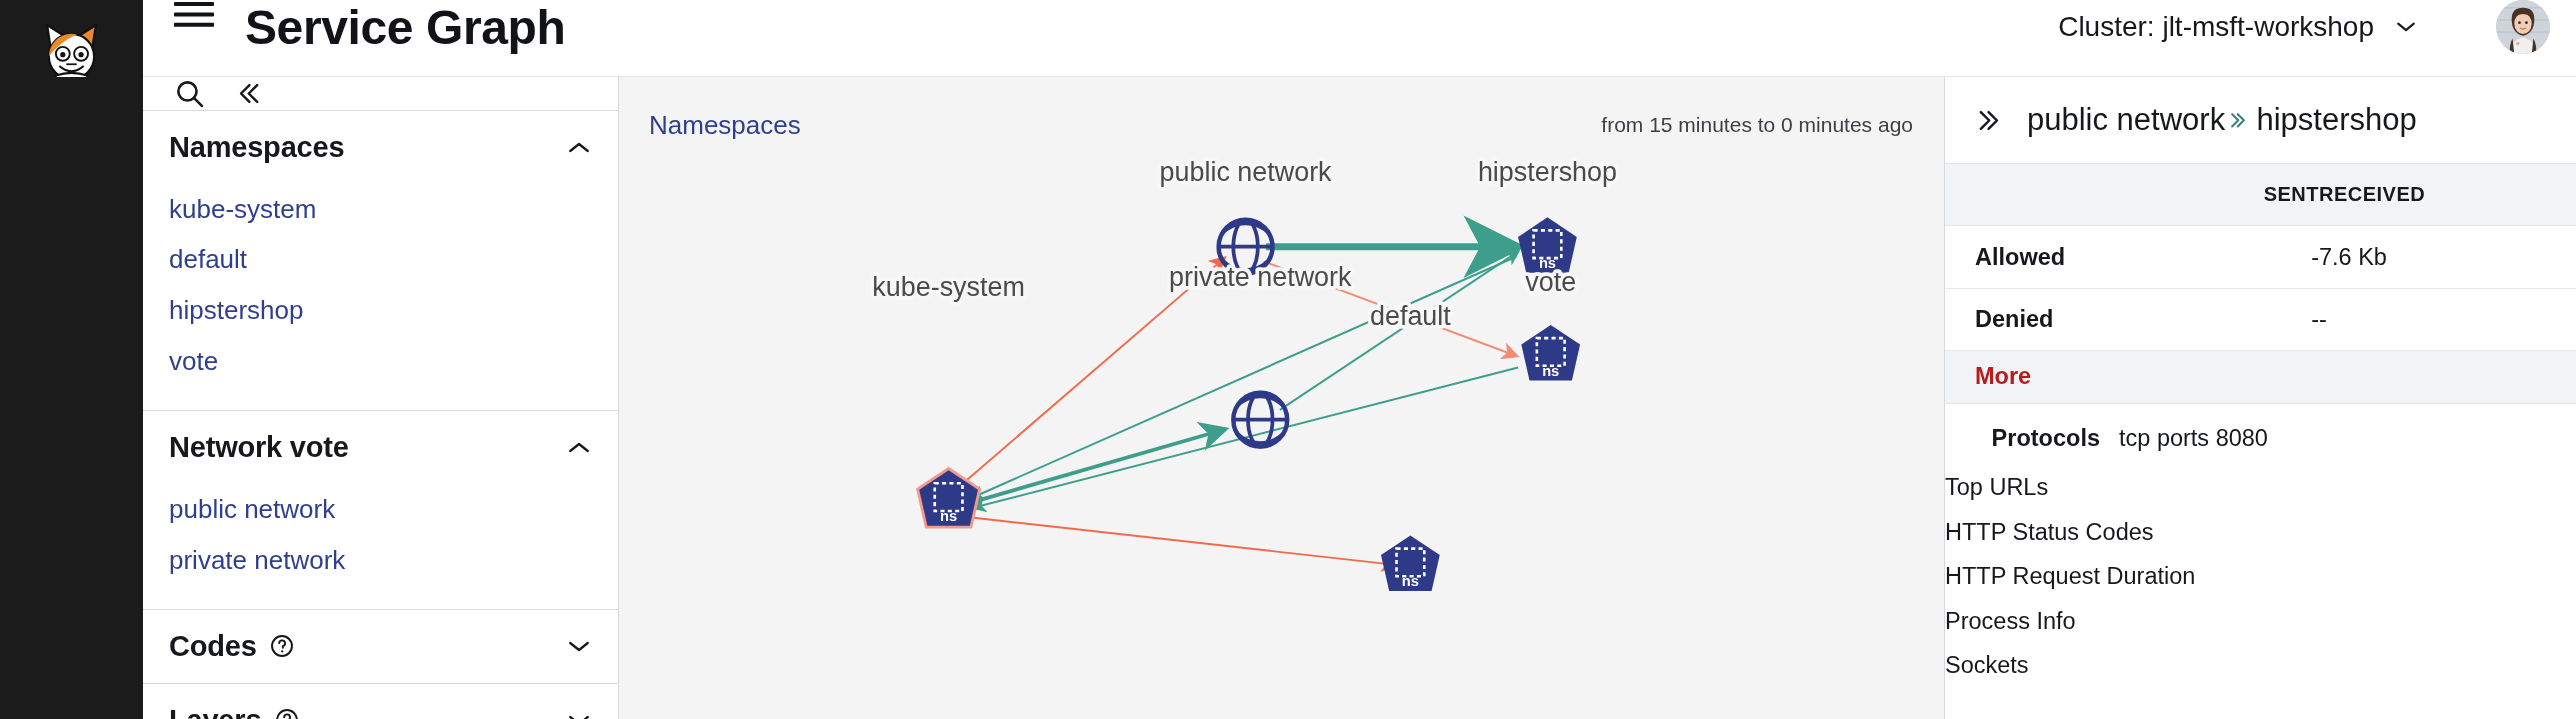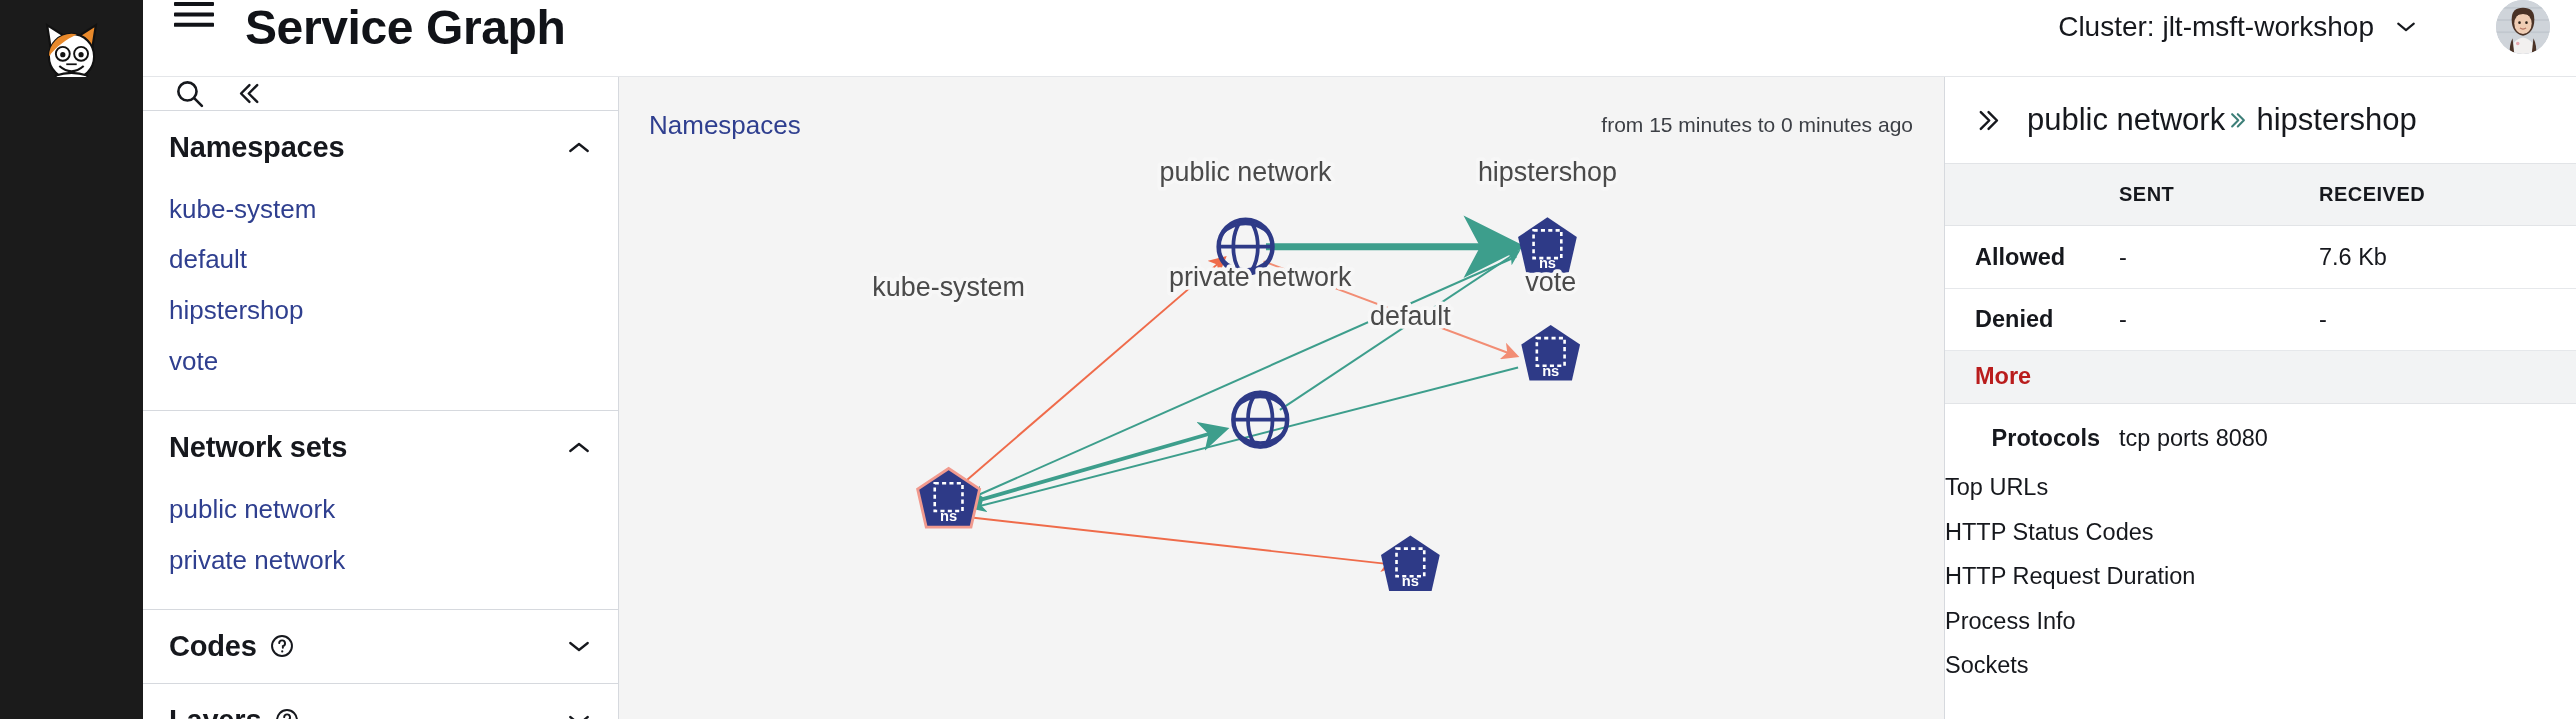--- a/index.html
+++ b/index.html
@@ -91,21 +91,21 @@
   }
   .rp-back{display:flex;align-items:center;cursor:pointer;margin-right:21px;}
   .rp-title{font-size:31px;color:#16181d;display:flex;align-items:center;}
   .rp-sep{display:inline-flex;align-items:center;margin:0 5.2px 0 1.7px;}
   .rp-tablehead{
     background:#f2f3f4;display:flex;height:68px;align-items:center;
     font-size:20px;font-weight:bold;color:#16181d;letter-spacing:0.5px;
     border-top:0.9px solid #e2e4e7;border-bottom:0.9px solid #e2e4e7;
   }
   .c1{width:174px;flex:0 0 174px;padding-left:30px;box-sizing:border-box;}
-  .c2{width:200px;flex:0 0 200px;text-align:left;}
+  .c2{width:200px;flex:0 0 200px;text-align:right;}
   .c3{flex:1;text-align:left;padding-right:35px;box-sizing:border-box;}
   .rp-row{
     display:flex;height:68px;align-items:center;font-size:23.5px;color:#16181d;
     border-bottom:0.9px solid #e6e8eb;
   }
   .rp-row .c1{font-weight:bold;}
   .rp-sectionhead{
     background:#f2f3f4;height:59px;display:flex;align-items:center;
     font-size:23.5px;font-weight:bold;color:#b91c1c;padding-left:30px;box-sizing:border-box;
     border-bottom:0.9px solid #e2e4e7;cursor:pointer;
@@ -319,21 +319,21 @@
           <div class="acc-body">
             <a class="acc-link">kube-system</a>
             <a class="acc-link">default</a>
             <a class="acc-link">hipstershop</a>
             <a class="acc-link">vote</a>
           </div>
         </div>
 
         <div class="acc-section">
           <div class="acc-head">
-            <span class="acc-title">Network sets</span>
+            <span class="acc-title">Network vote</span>
             <span class="acc-spacer"></span>
             <span class="chev">
               <svg width="30" height="21" viewBox="0 0 34 24" fill="none" stroke="#16181d" stroke-width="2.6" stroke-linecap="round" stroke-linejoin="round">
                 <path d="M7 16 17 8l10 8"></path>
               </svg>
             </span>
           </div>
           <div class="acc-body">
             <a class="acc-link">public network</a>
             <a class="acc-link">private network</a>

